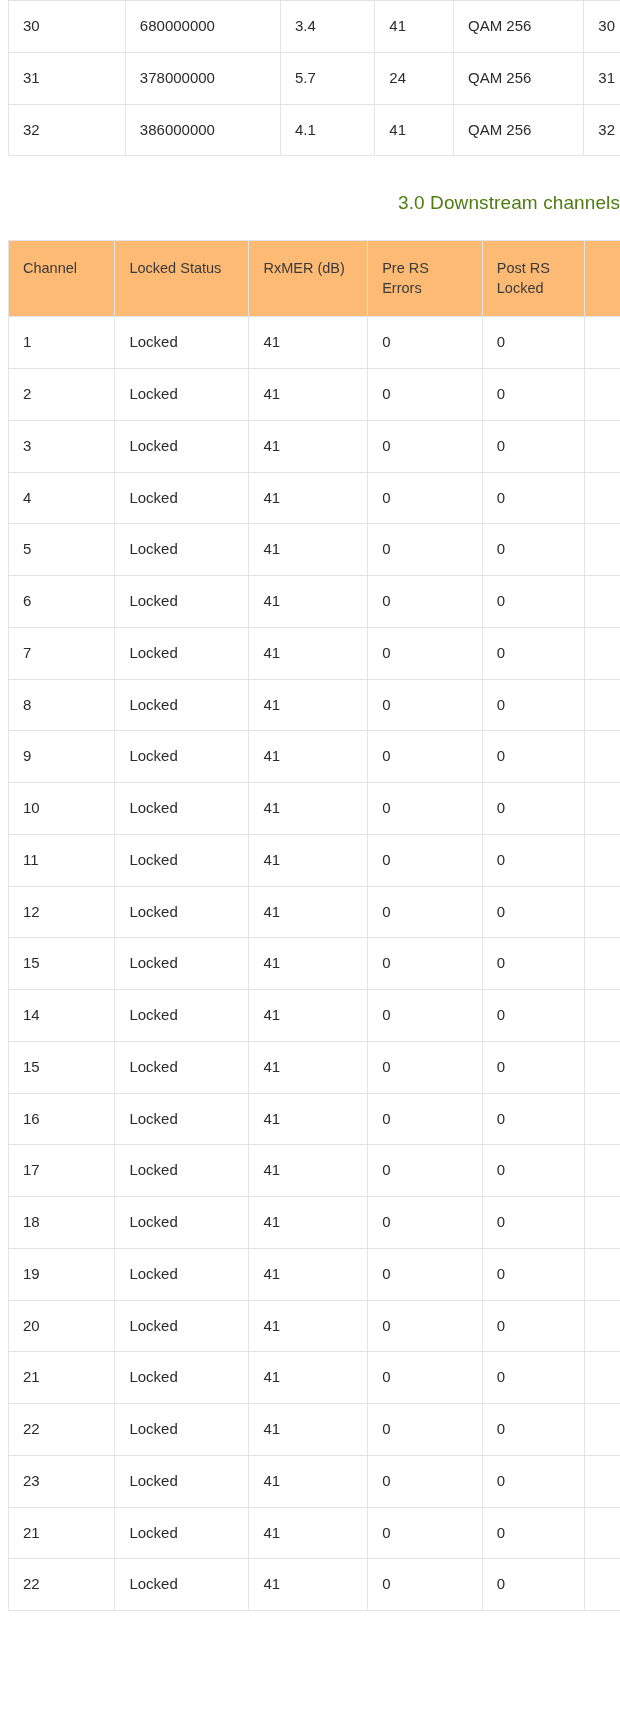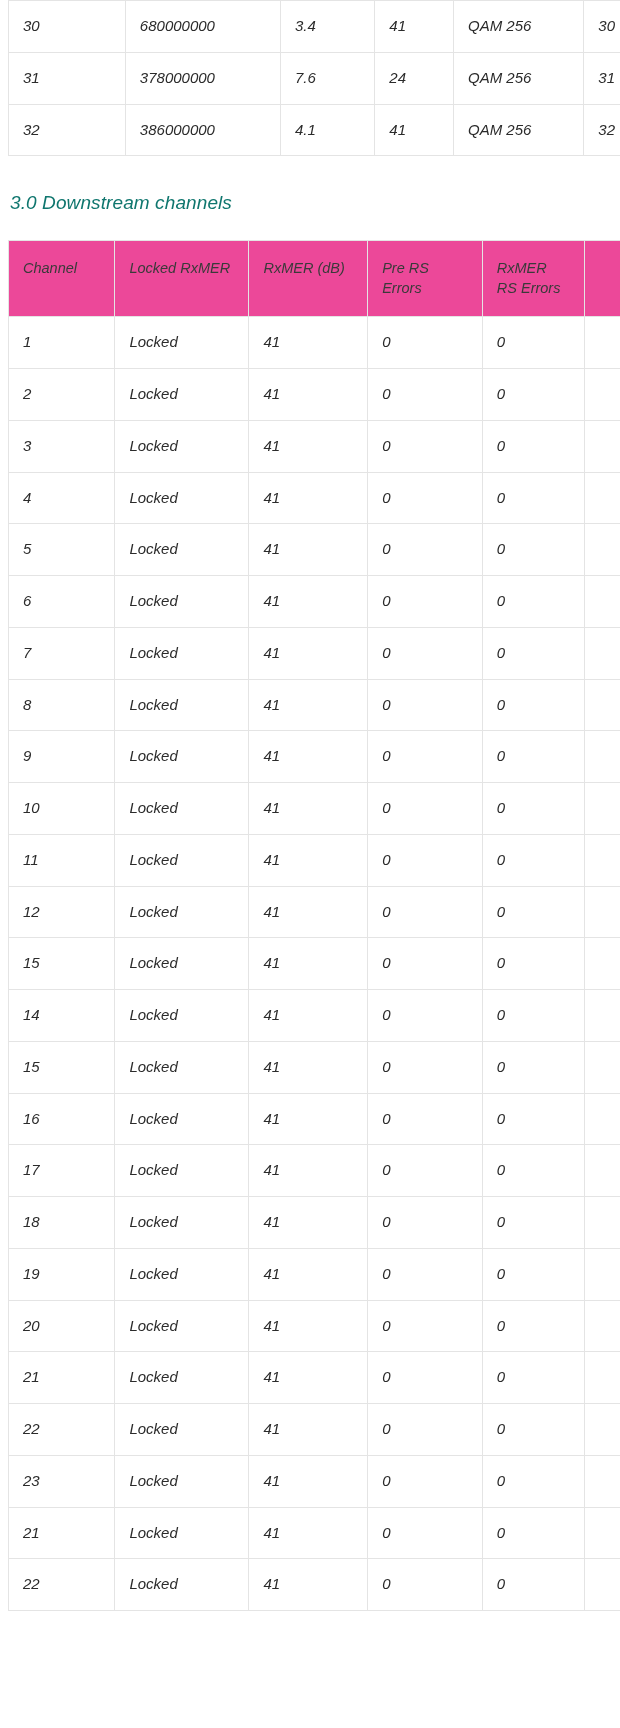--- a/index.html
+++ b/index.html
@@ -11,21 +11,20 @@
     width: 620px;
     font-family: "Liberation Sans", sans-serif;
     color: #222222;
     -webkit-font-smoothing: antialiased;
   }
   .page {
     width: 620px;
     box-sizing: border-box;
     padding: 0 0 0 0;
     overflow: hidden;
-    font-style: italic;
   }
 
   
   .top-table-wrap {
     padding: 0 8px 0 8px;
     box-sizing: border-box;
     width: 620px;
     overflow: hidden;
   }
   table.grid {
@@ -52,42 +51,43 @@
   table.up-table col.c1 { width: 138px; }
   table.up-table col.c2 { width: 84px; }
   table.up-table col.c3 { width: 70px; }
   table.up-table col.c4 { width: 116px; }
   table.up-table col.c5 { width: 110px; }
 
   
   h2.section-title {
     font-size: 19px;
     font-weight: normal;
-    color: #0f766e;
+    color: #4d7c0f;
     margin: 36px 0 26px 10px;
     letter-spacing: 0.1px;
+    text-align: right;
   }
 
   
   .ds-table-wrap {
     padding: 0 8px;
     box-sizing: border-box;
     width: 620px;
     overflow: hidden;
   }
   table.ds-table { width: 700px; }
   table.ds-table col.d0 { width: 104px; }
   table.ds-table col.d1 { width: 131px; }
   table.ds-table col.d2 { width: 116px; }
   table.ds-table col.d3 { width: 112px; }
   table.ds-table col.d4 { width: 100px; }
   table.ds-table col.d5 { width: 120px; }
 
   table.ds-table thead th {
-    background: #ec4899;
+    background: #fdba74;
     color: #3a3a3a;
     font-size: 14.5px;
     padding: 18px 14px;
     white-space: normal;
     line-height: 1.35;
     vertical-align: top;
   }
   table.ds-table tbody td {
     height: 18px;
   }
@@ -112,21 +112,21 @@
             <td>30</td>
             <td>680000000</td>
             <td>3.4</td>
             <td>41</td>
             <td>QAM 256</td>
             <td>30</td>
           </tr>
           <tr>
             <td>31</td>
             <td>378000000</td>
-            <td>7.6</td>
+            <td>5.7</td>
             <td>24</td>
             <td>QAM 256</td>
             <td>31</td>
           </tr>
           <tr>
             <td>32</td>
             <td>386000000</td>
             <td>4.1</td>
             <td>41</td>
             <td>QAM 256</td>
@@ -144,24 +144,24 @@
         <col class="d0">
           <col class="d1">
           <col class="d2">
           <col class="d3">
           <col class="d4">
           <col class="d5">
       </colgroup>
       <thead>
         <tr>
             <th>Channel</th>
-            <th>Locked RxMER</th>
+            <th>Locked Status</th>
             <th>RxMER (dB)</th>
             <th>Pre RS Errors</th>
-            <th>RxMER RS Errors</th>
+            <th>Post RS Locked</th>
             <th></th>
           </tr>
       </thead>
       <tbody>
           <tr>
             <td>1</td>
             <td>Locked</td>
             <td>41</td>
             <td>0</td>
             <td>0</td>

